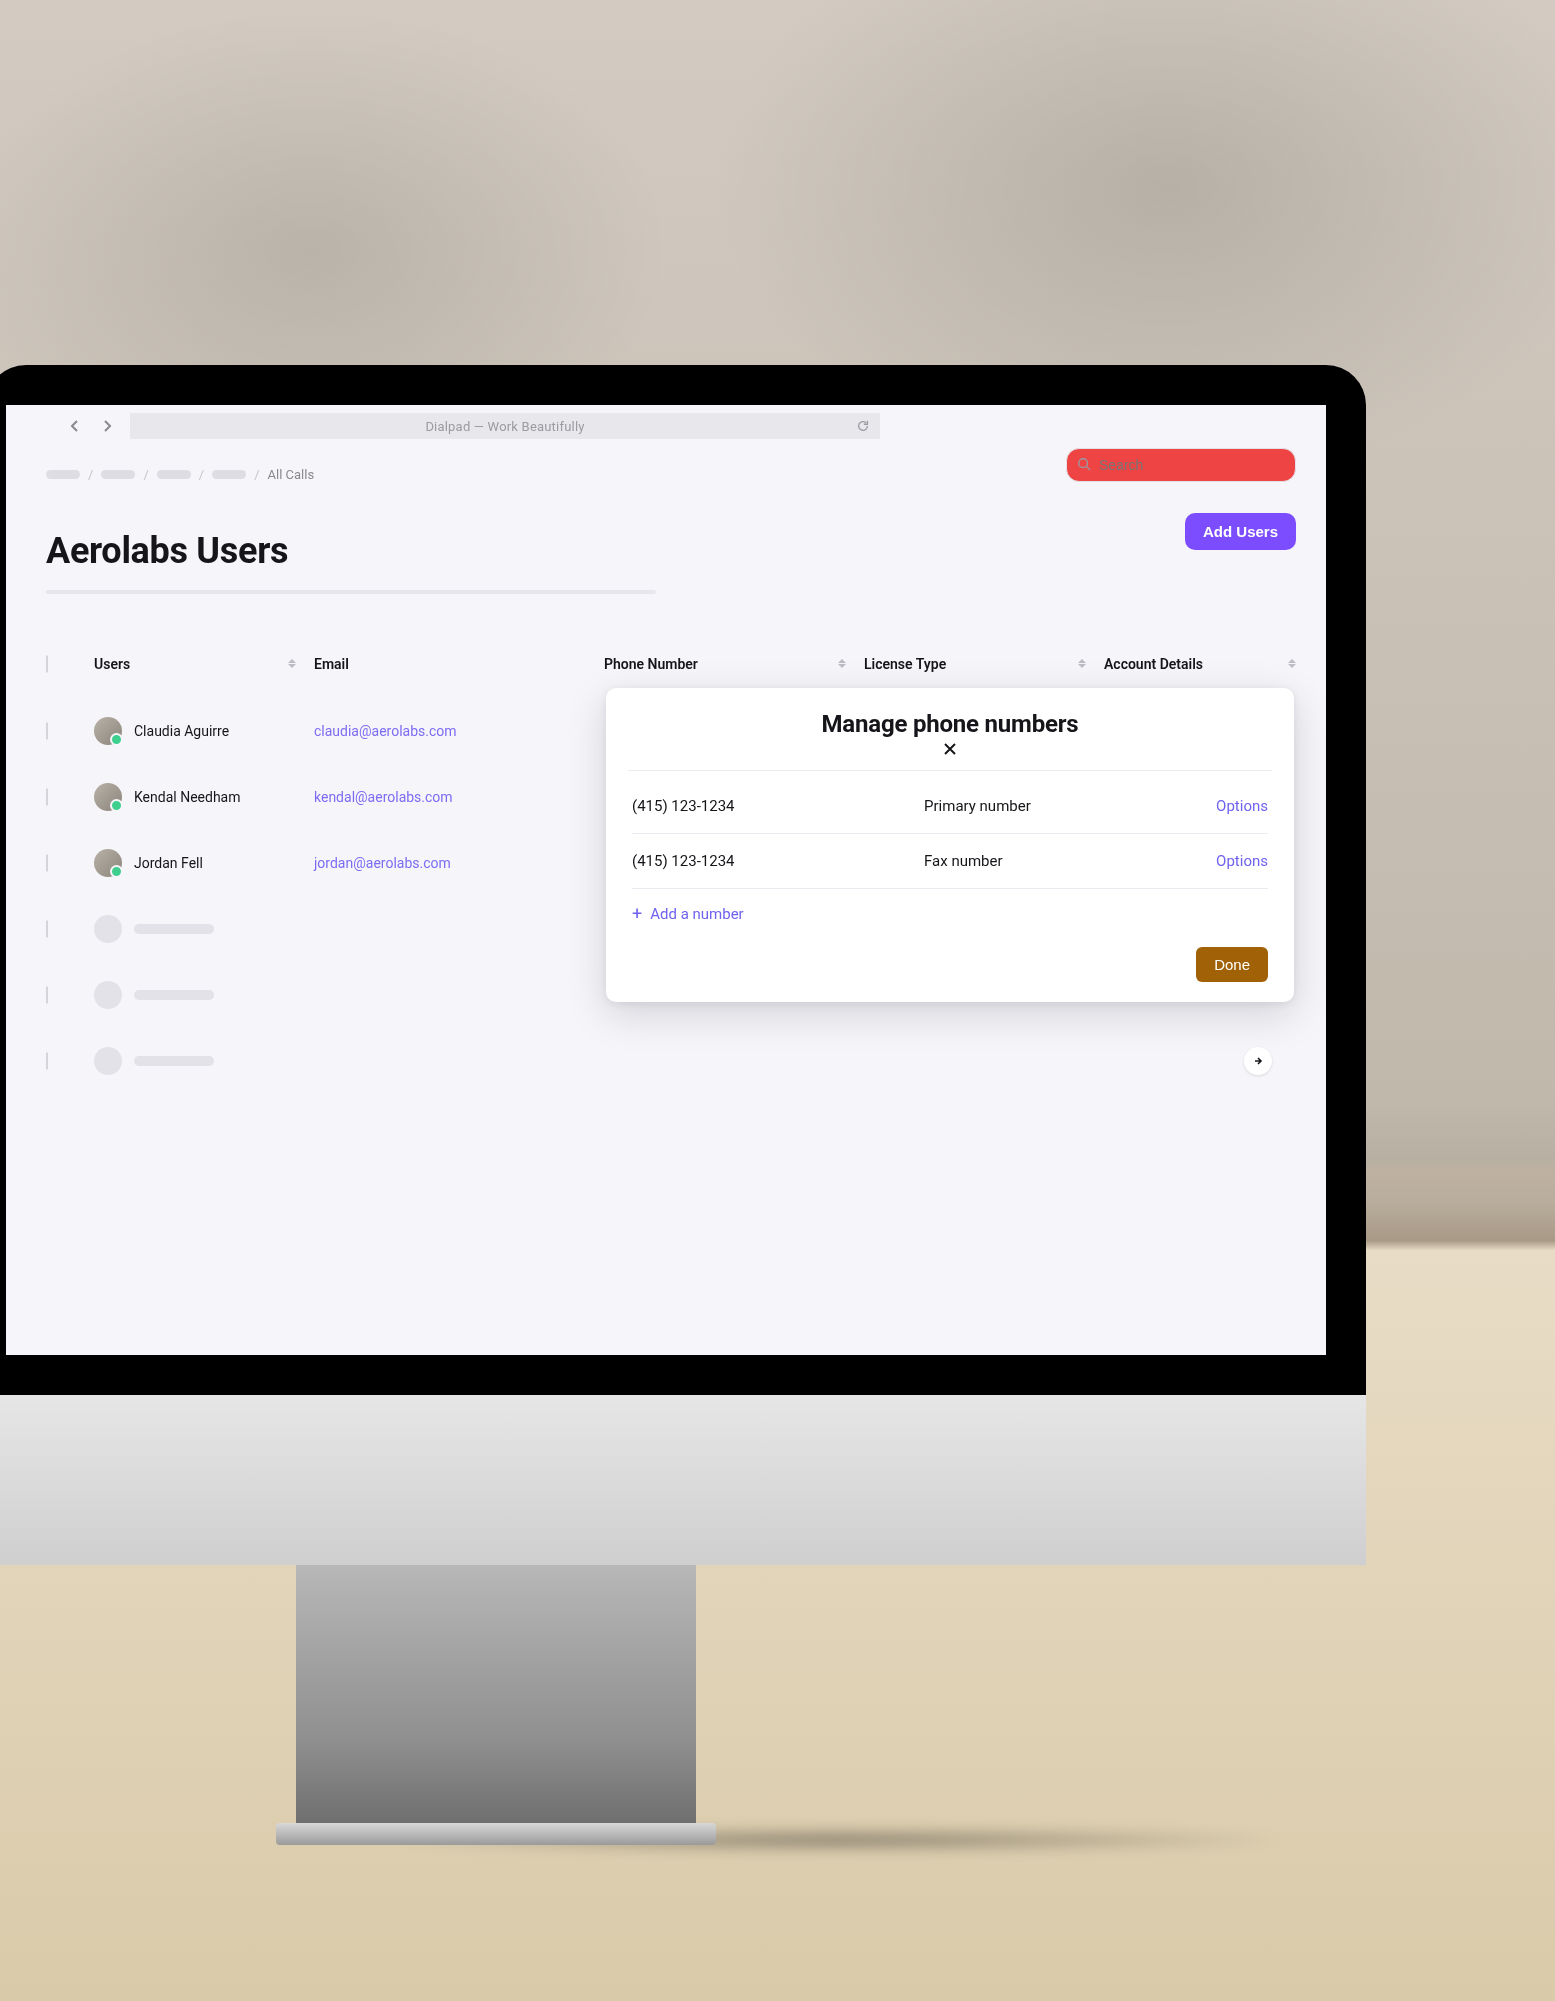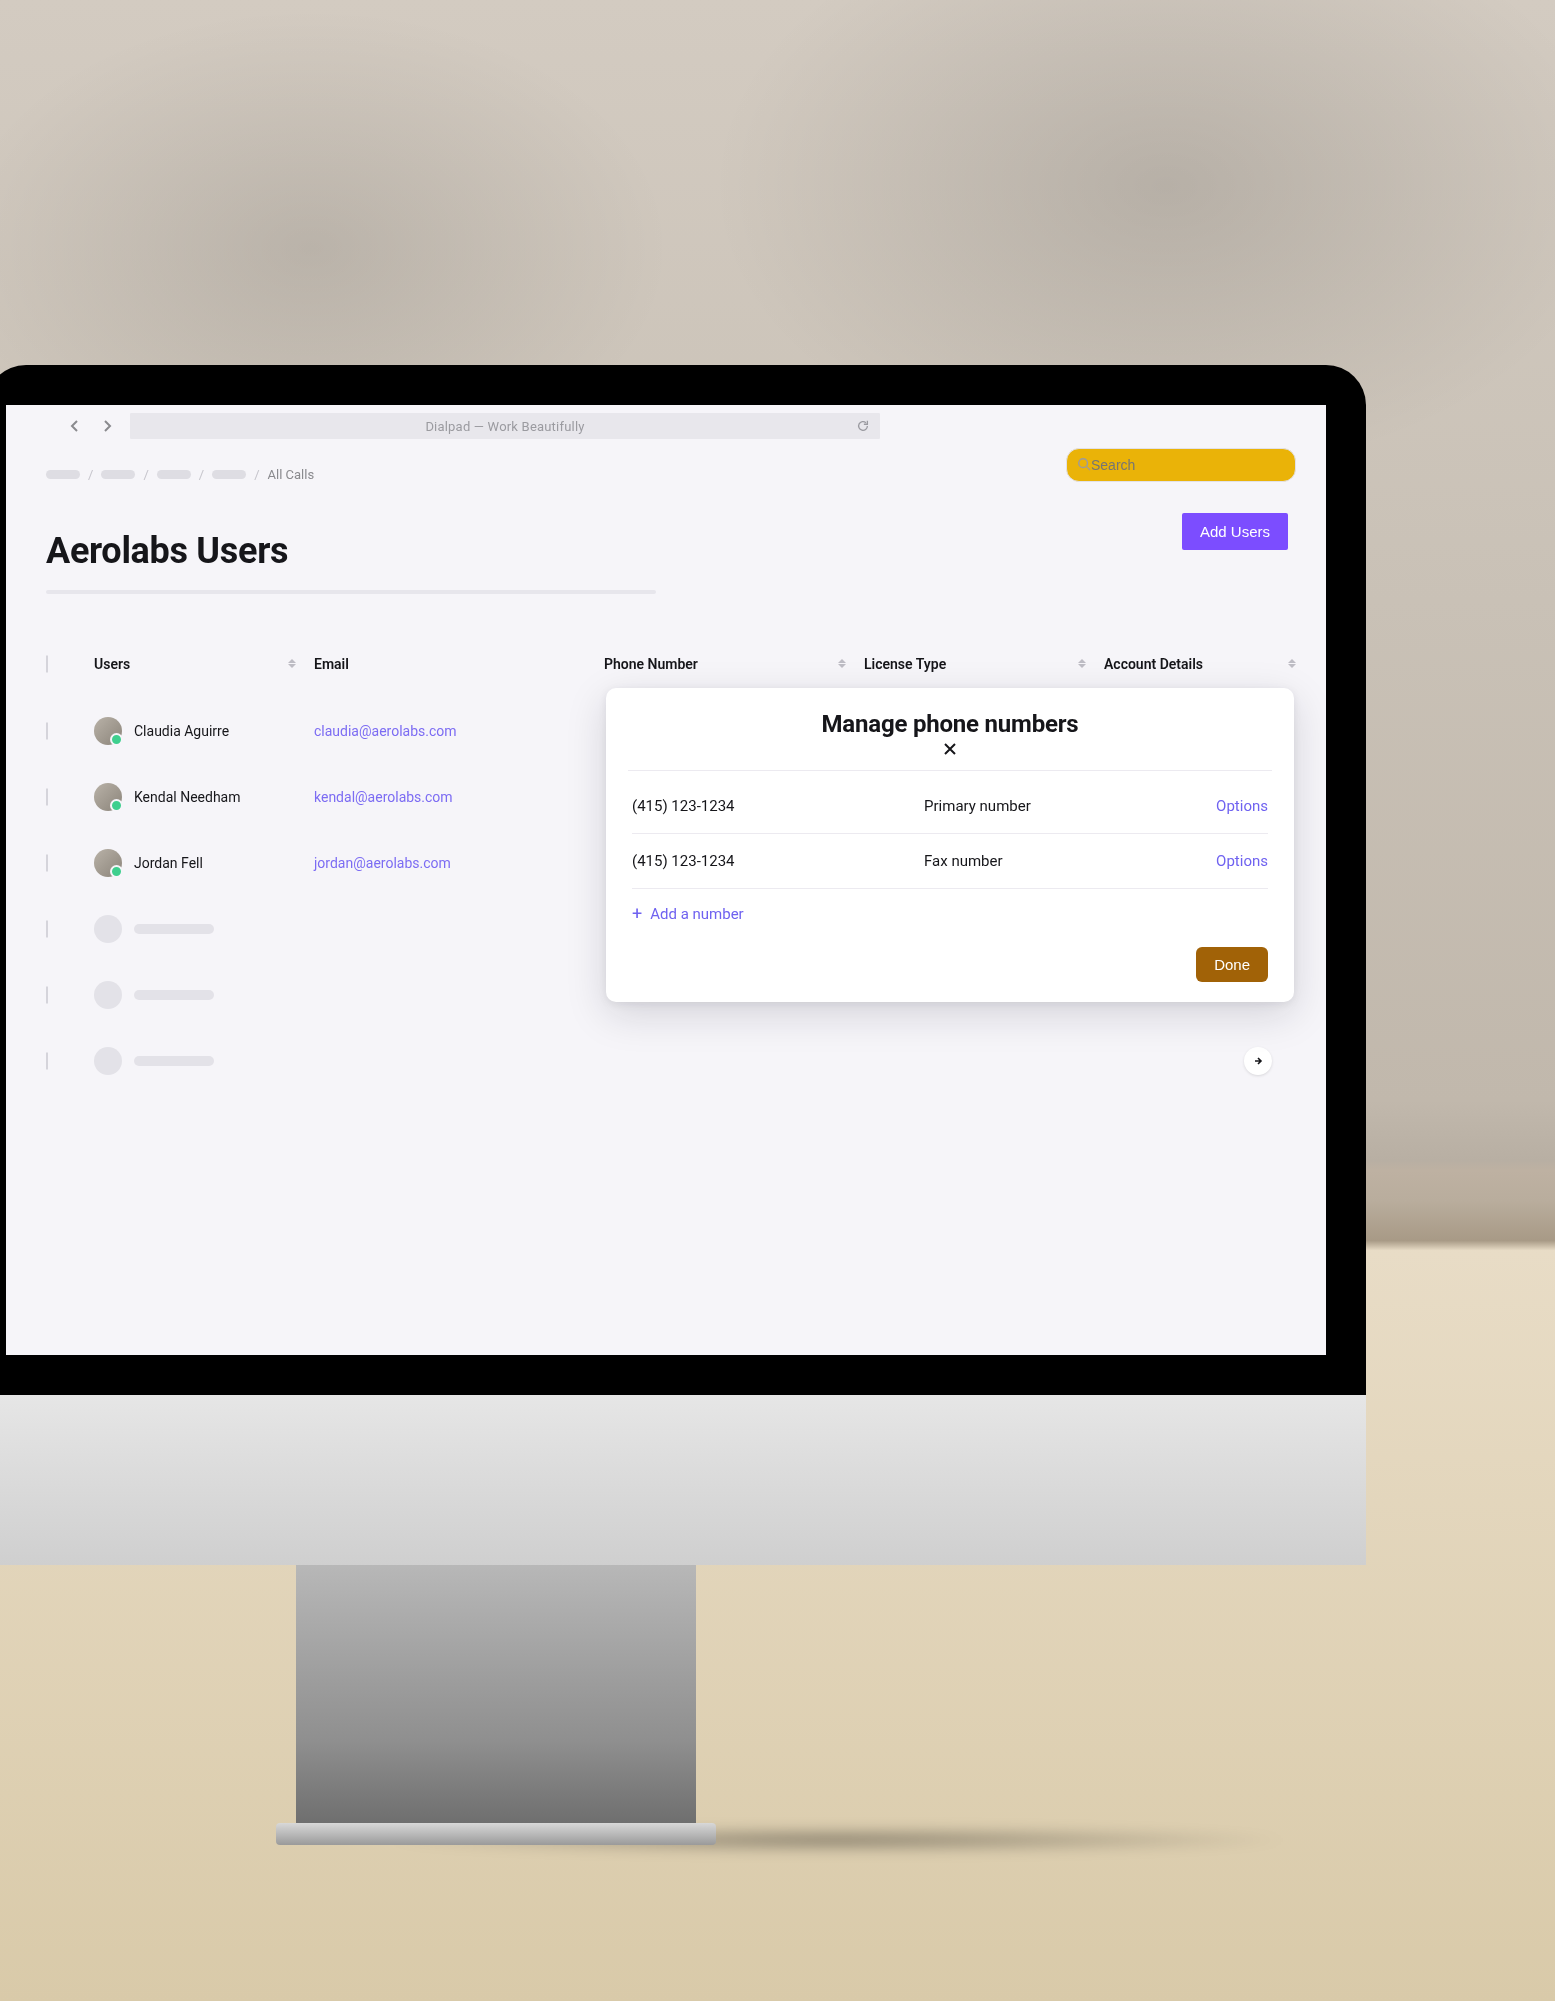--- a/index.html
+++ b/index.html
@@ -130,50 +130,51 @@
 
   .toprow {
     display:flex; align-items:center; justify-content:space-between;
     padding-right: 30px;
     position:relative;
   }
   .search {
     position:absolute;
     right: 30px; top:-58px;
     width: 230px; height:34px;
-    background:#eab308;
+    background:#ef4444;
     border:1px solid #e2e1e8;
     border-radius:13px;
     display:flex;align-items:center;
     padding:0 10px;
+    gap:8px;
     color:#9a9aa0;
     font-size:14px;
   }
   .search input {
     border:none;background:transparent;outline:none;
     font-size:14px;color:#333;flex:1;
   }
   h1.page-title {
     font-size: 36px;
     font-weight: 700;
     color:#16161a;
     letter-spacing:-.3px;
     margin-top:24px;
   }
   .add-btn {
     background:#7c4dff;
     color:#fff;
     border:none;
-    border-radius:2px;
+    border-radius:10px;
     padding: 10px 18px;
     font-size:15px;
-    font-weight:400;
+    font-weight:700;
     cursor:pointer;
     position:absolute;
-    right:38px;
+    right:30px;
     top: 7px;
   }
   .tab-underline {
     width: 610px; height:4px;
     background:#e7e6ec;
     border-radius:2px;
     margin: 18px 0 50px 0;
   }
 
   

